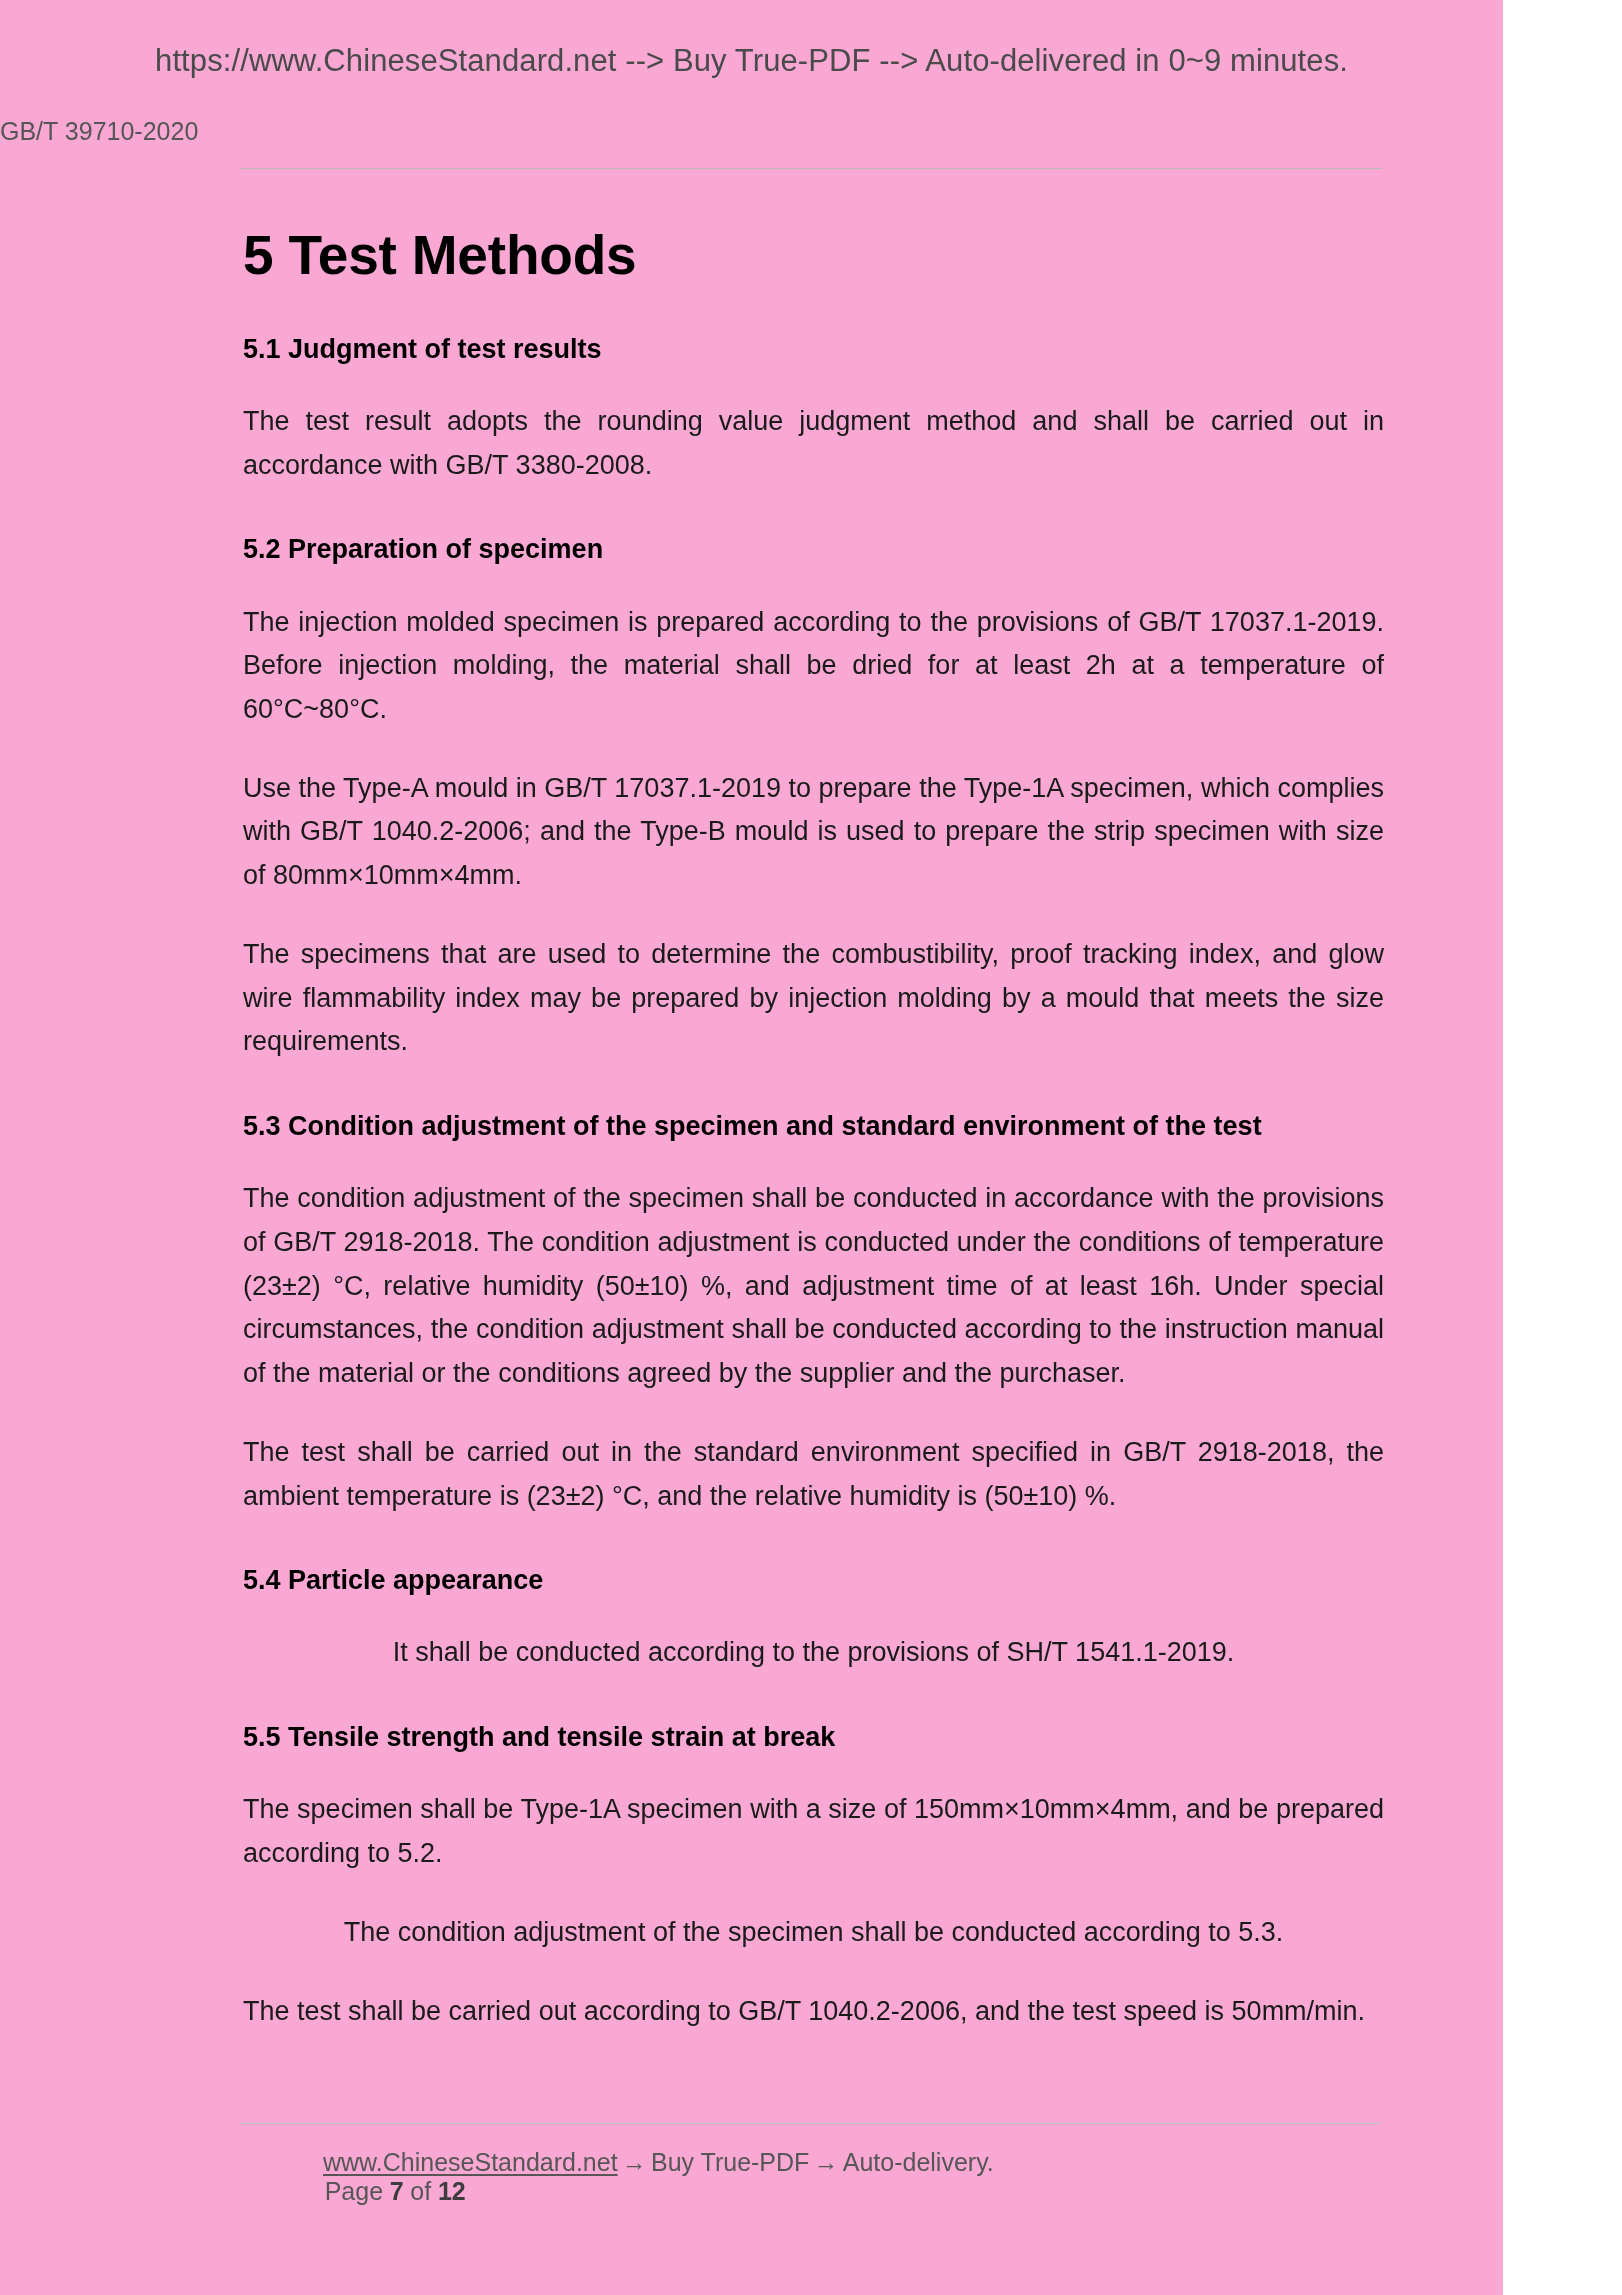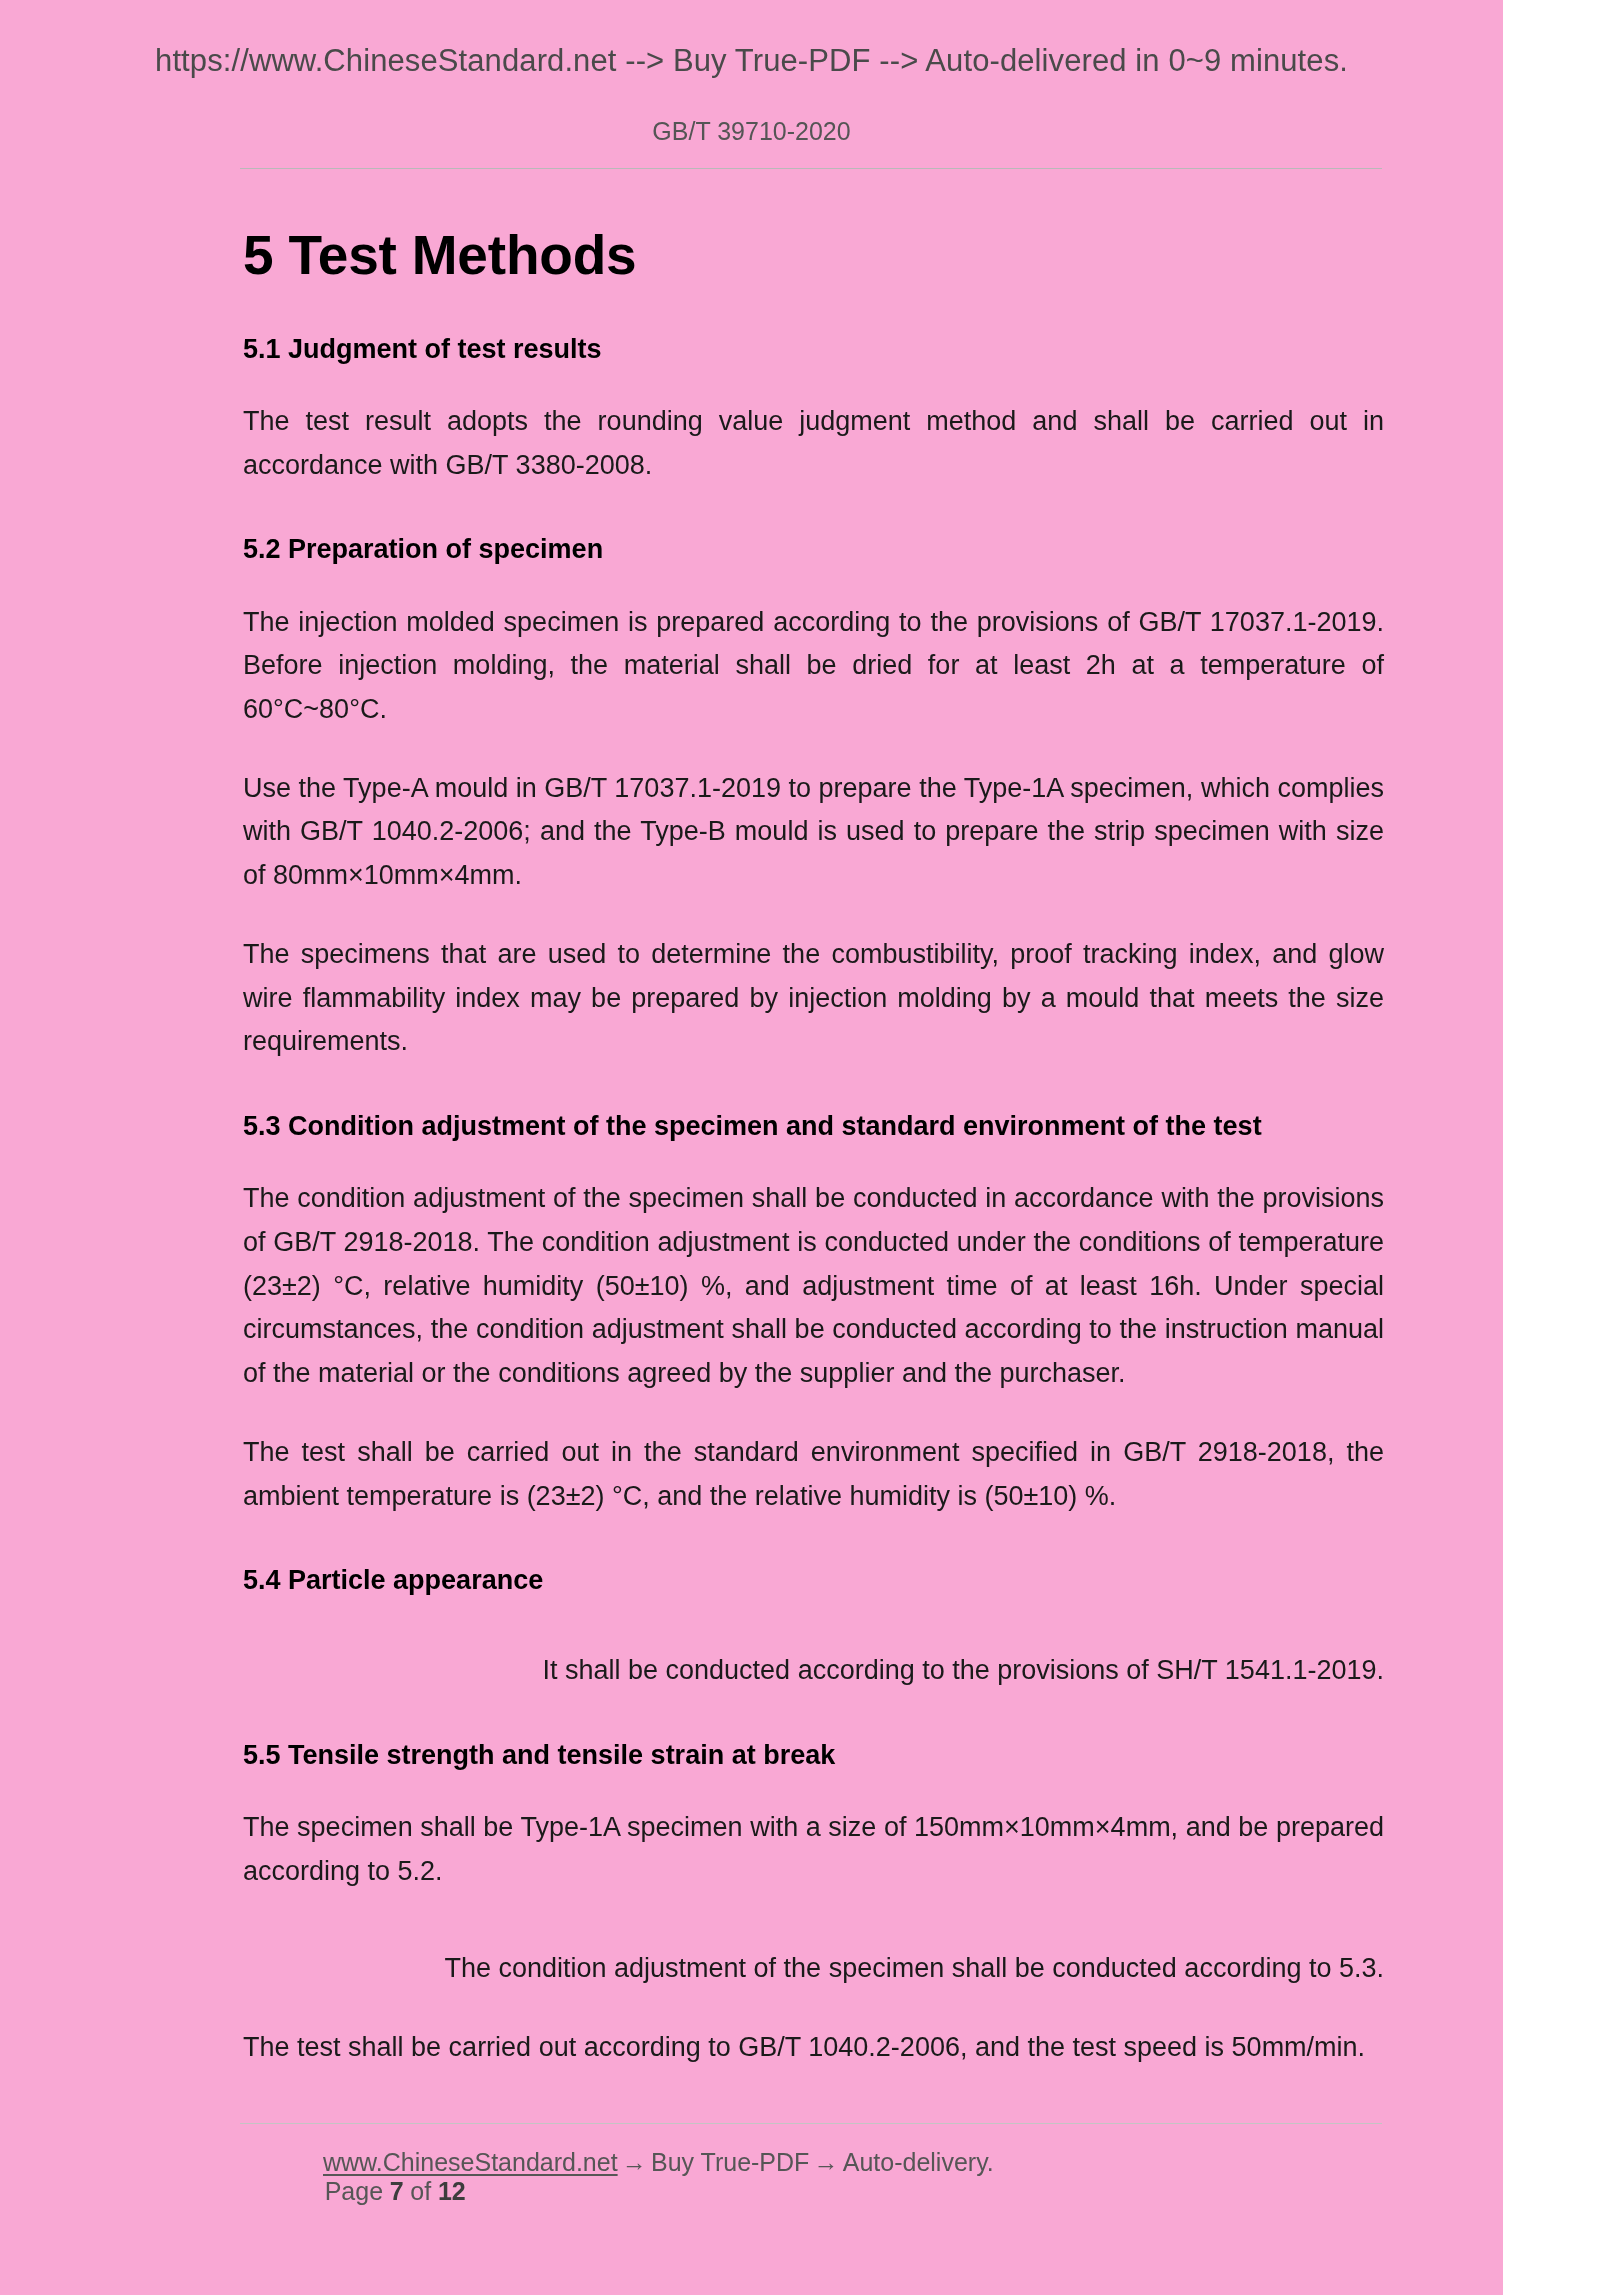--- a/index.html
+++ b/index.html
@@ -34,21 +34,20 @@
     letter-spacing: 0.1px;
     white-space: nowrap;
   }
 
   
   .running-head {
     position: absolute;
     top: 117px;
     left: 0;
     width: 100%;
-    text-align: center;
     font-size: 25px;
     color: #555555;
   }
 
   .head-rule {
     position: absolute;
     top: 168px;
     left: 240px;
     width: 1142px;
     height: 0;
@@ -87,22 +86,21 @@
     font-weight: normal;
     margin: 0;
     padding: 0;
     line-height: 1.62;
     text-align: justify;
     color: #1a1a1a;
     hyphens: none;
   }
 
   p.doc-p.ragged {
-    text-align: right;
-    margin-top: 18px;
+    text-align: center;
   }
 
   
   .gap-h1-after   { height: 44px; }
   .gap-before-h2  { height: 45px; }
   .gap-after-h2   { height: 33px; }
   .gap-para       { height: 35px; }
 
   
   .foot-rule {

